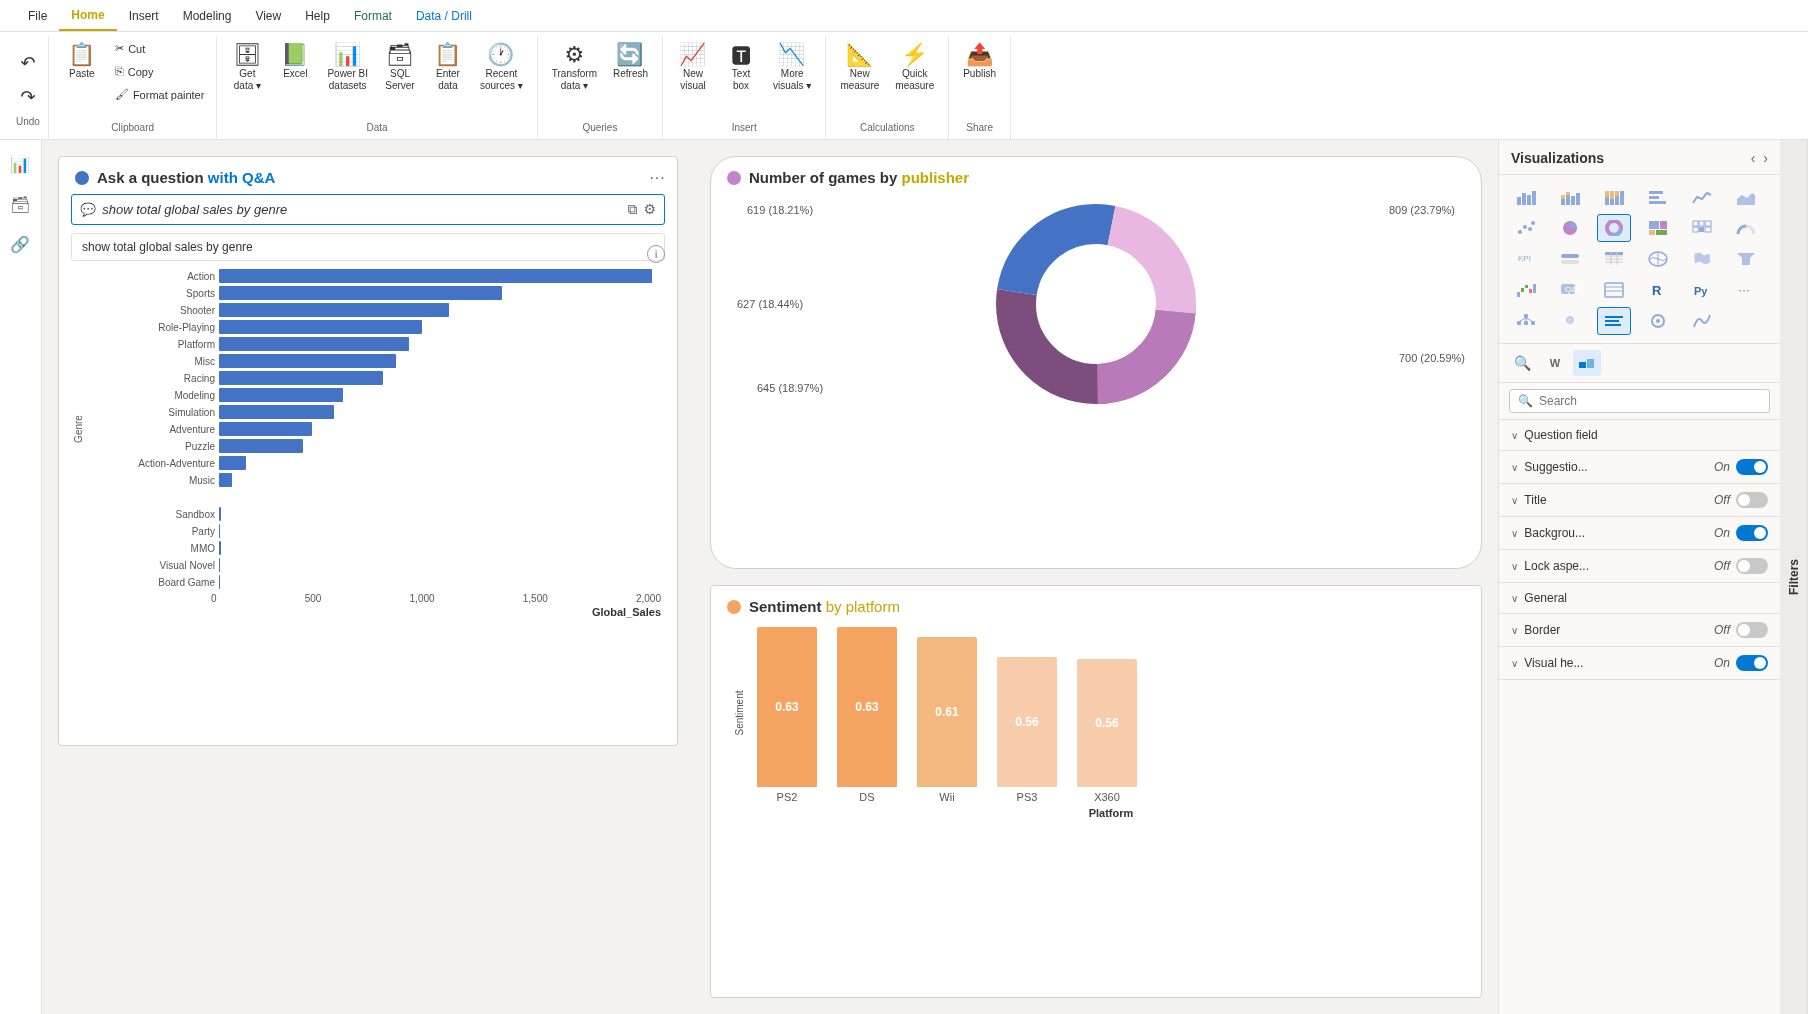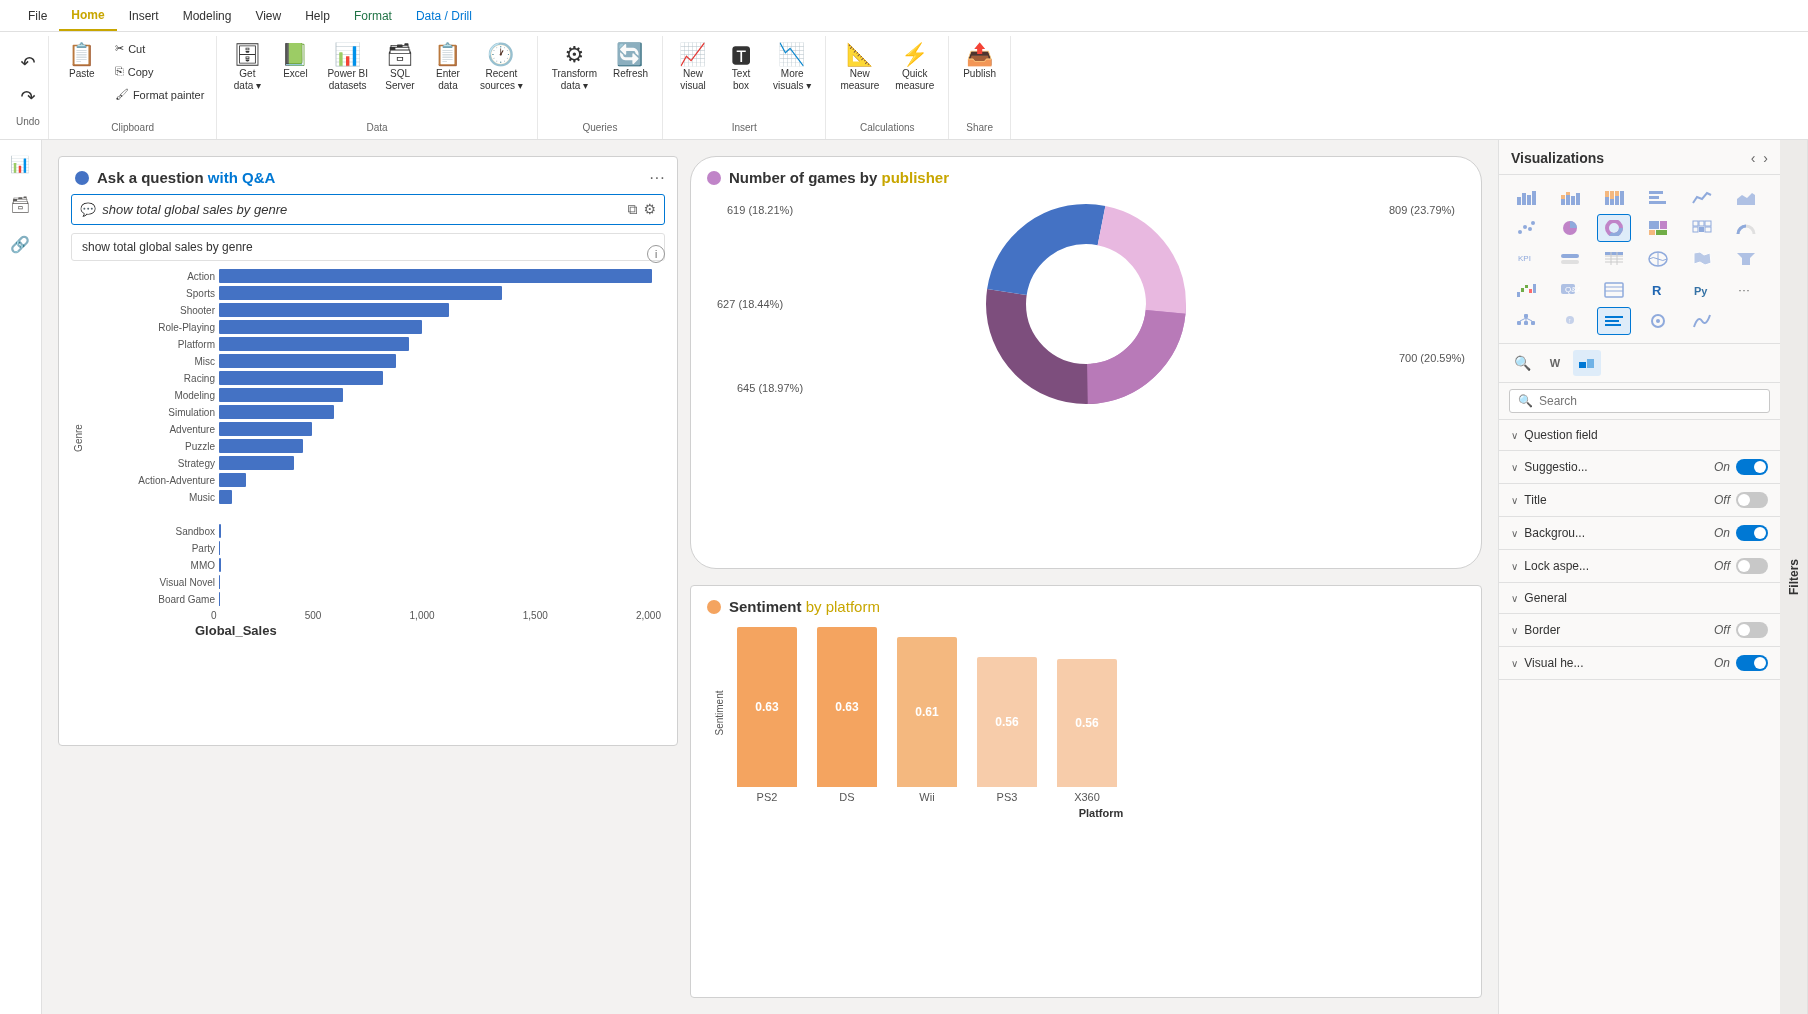--- a/index.html
+++ b/index.html
@@ -16,21 +16,21 @@
     .ribbon-btn .icon { font-size: 22px; line-height: 1; }
     .ribbon-btn .label { font-size: 10px; line-height: 1.2; }
     .ribbon-btn-small { display: flex; align-items: center; gap: 4px; padding: 2px 4px; cursor: pointer; font-size: 11px; color: #333; border-radius: 2px; }
 
     
     .left-sidebar { position: absolute; left: 0; top: 140px; width: 42px; background: #fff; border-right: 1px solid #e0e0e0; height: calc(100% - 140px); display: flex; flex-direction: column; align-items: center; padding: 8px 0; gap: 8px; }
     .left-sidebar-btn { width: 32px; height: 32px; display: flex; align-items: center; justify-content: center; border-radius: 4px; cursor: pointer; font-size: 16px; color: #605e5c; }
     .left-sidebar-btn.active { color: #0078d4; }
 
     
-    .main-area { position: absolute; left: 42px; top: 140px; right: 310px; bottom: 0; padding: 16px; display: flex; gap: 12px; overflow: hidden; }
+    .main-area { position: absolute; left: 42px; top: 140px; right: 310px; bottom: 0; padding: 16px; display: flex; gap: 32px; overflow: hidden; }
 
     
     .card { background: #fff; border: 1px solid #d0d0d0; border-radius: 4px; overflow: hidden; }
 
     .qna-card { width: 620px; min-height: 580px; position: relative; }
     .qna-header { display: flex; align-items: center; gap: 8px; padding: 12px 16px 8px; }
     .qna-header-dot { width: 14px; height: 14px; border-radius: 50%; background: #4472c4; }
     .qna-more { position: absolute; right: 12px; top: 12px; cursor: pointer; color: #666; font-size: 16px; }
 
     .qna-search-bar { margin: 0 12px 8px; border: 1px solid #0078d4; border-radius: 3px; display: flex; align-items: center; padding: 6px 8px; gap: 6px; }
@@ -320,26 +320,20 @@
         <div class="bar-fill" style="width:21%;"></div>
       </div>
     </div>
             <div class="bar-row">
       <div class="bar-label">Puzzle</div>
       <div class="bar-container">
         <div class="bar-fill" style="width:19%;"></div>
       </div>
     </div>
             <div class="bar-row">
-      <div class="bar-label">Strategy</div>
-      <div class="bar-container">
-        <div class="bar-fill" style="width:17%;"></div>
-      </div>
-    </div>
-            <div class="bar-row">
       <div class="bar-label">Action-Adventure</div>
       <div class="bar-container">
         <div class="bar-fill" style="width:6%;"></div>
       </div>
     </div>
             <div class="bar-row">
       <div class="bar-label">Music</div>
       <div class="bar-container">
         <div class="bar-fill" style="width:3%;"></div>
       </div>
@@ -383,21 +377,21 @@
           </div>
       </div>
 
       <div style="display:flex; justify-content:space-between; padding-left:136px; margin-top:4px; font-size:10px; color:#555;">
         <span>0</span>
         <span>500</span>
         <span>1,000</span>
         <span>1,500</span>
         <span>2,000</span>
       </div>
-      <div style="text-align:left; font-size:13px; font-weight:600; color:#333; padding-left:120px; margin-top:2px;">Global_Sales</div>
+      <div style="text-align:right; font-size:11px; font-weight:600; color:#333; padding-left:120px; margin-top:2px;">Global_Sales</div>
     </div>
   </div>
 
   <div class="right-charts" style="flex:1;">
 
     <div class="chart-card" style="flex:1; min-height:280px;border-radius:26px;">
       <div style="display:flex; align-items:center; gap:8px; margin-bottom:8px;">
         <div style="width:14px; height:14px; border-radius:50%; background:#c084c8;"></div>
         <div style="font-size:15px; font-weight:600; color:#333;">
           Number of games by <span style="color:#c8a600;">publisher</span>

